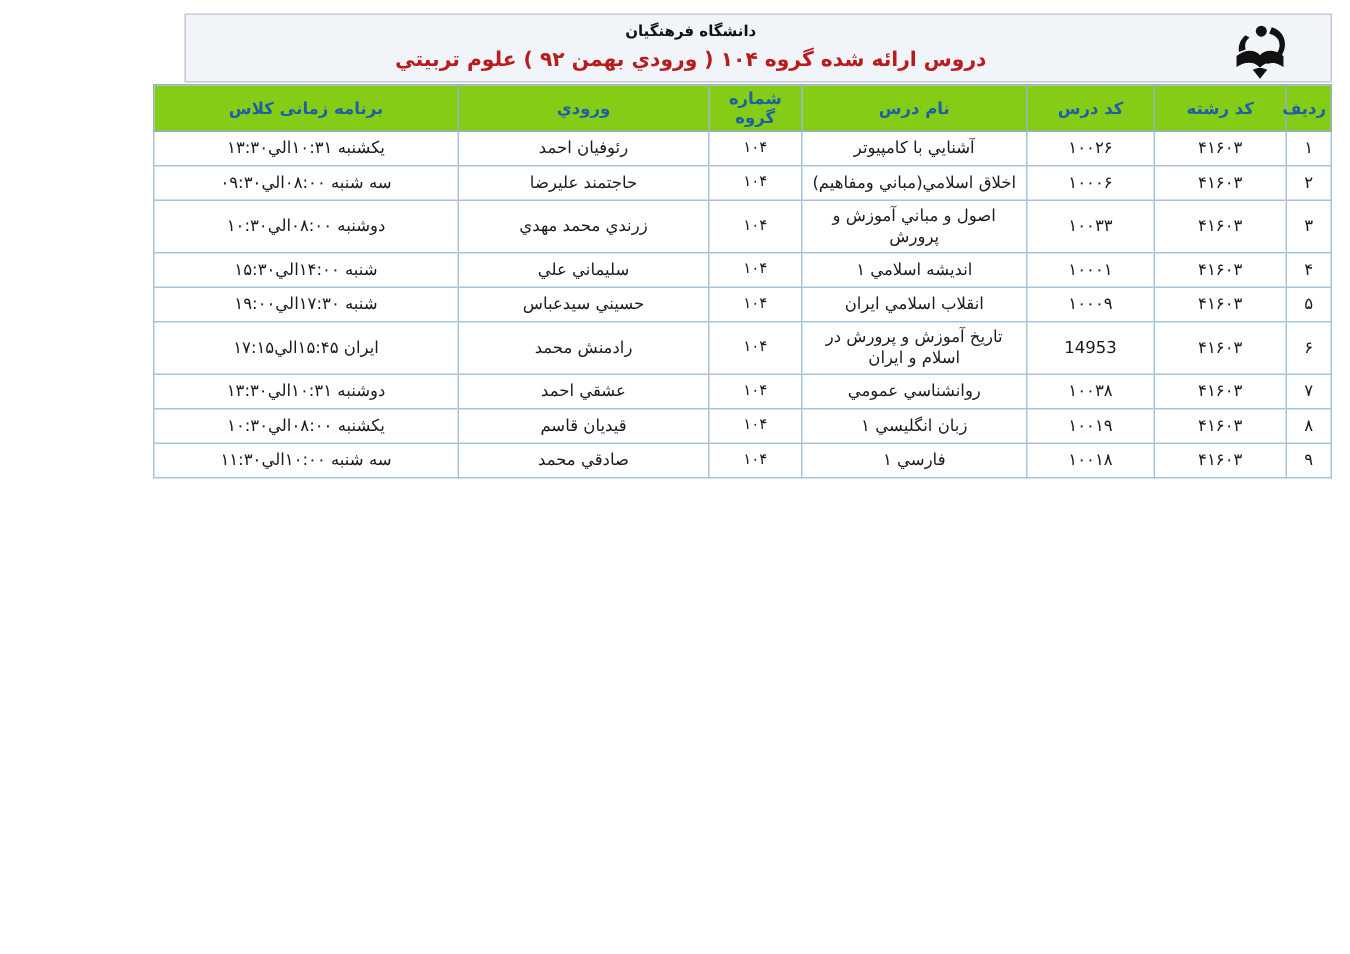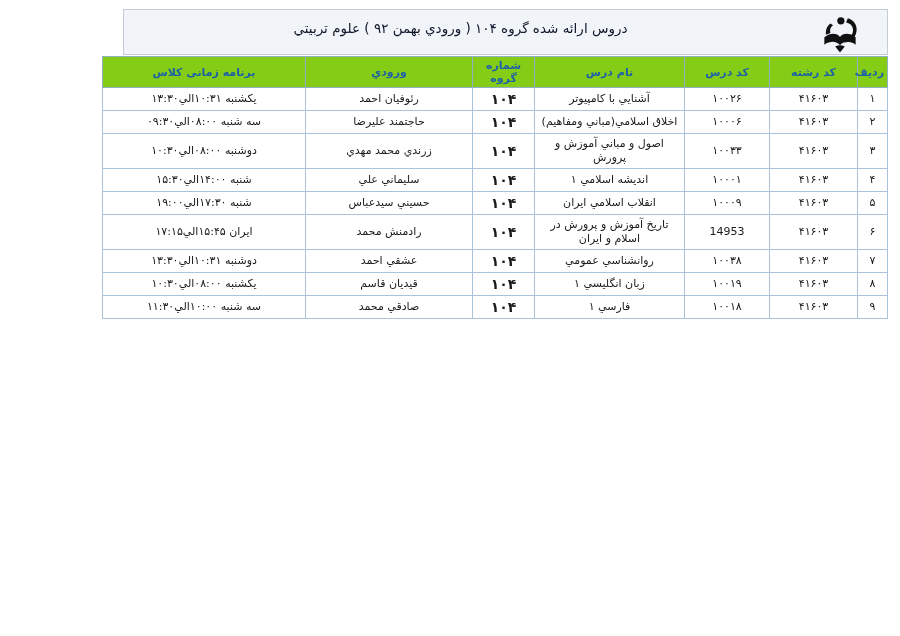--- a/index.html
+++ b/index.html
@@ -14,59 +14,60 @@
   
   .header-box {
     width:765px; height:46px; position:relative;
     background:#f1f4f9; border:1px solid #c3ccd6;
   }
   .header-text {
     position:absolute; top:0; right:90px; left:0; height:100%;
     text-align:center; padding-top:6px;
   }
   .uni-name  { font-size:10px; font-weight:bold; color:#111; line-height:12px; }
-  .rep-title { font-size:13.5px; font-weight:normal; color:#0f172a; line-height:20px; margin-top:2px; }
+  .rep-title { font-size:13.5px; font-weight:bold; color:#b91c1c; line-height:20px; margin-top:2px; }
   .logo { position:absolute; top:3px; right:26px; width:42px; height:40px; }
 
   
   table.courses {
     width:785px; margin-top:1px;
     border-collapse:collapse; table-layout:fixed;
     font-size:11px; direction:rtl;
   }
   table.courses th {
     background:#84cc16; color:#1d5fa8; font-weight:bold;
     border:1px solid #93afc9; height:21px; padding:2px 3px;
     font-size:11px; text-align:center;
   }
   table.courses td {
     border:1px solid #a9c3da; background:#ffffff; color:#1a1a1a;
     text-align:center; vertical-align:middle;
     padding:3px 3px; height:23px; line-height:14px;
   }
-  td.group-no { font-weight:bold; font-size:14px; color:#000; }
+  td.group-no { font-weight:normal; font-size:10px; color:#000; }
   td.course-name { line-height:13px; }
 </style>
 </head>
 <body>
 
 <div class="canvas">
   <div class="report">
 
     <div class="header-box">
       <span class="logo">
         <svg viewBox="0 0 48 46" width="42" height="40" aria-hidden="true">
           <circle cx="25" cy="9" r="4.2" fill="#111"></circle>
           <path d="M33 6 c7 2 11 8 10 15 c-1 8 -8 13 -14 13 l2 -5 c5 -1 8 -5 8 -9 c0 -5 -3 -8 -8 -9 Z" fill="#111"></path>
           <path d="M13 12 c-4 3 -6 8 -5 13 l5 -2 c-1 -4 0 -7 3 -9 Z" fill="#111"></path>
           <path d="M6 28 C13 22.5 20.5 23 24 27.5 C27.5 23 35 22.5 42 28 L42 36.5 C35 31.5 27.5 32.5 24 37 C20.5 32.5 13 31.5 6 36.5 Z" fill="#111"></path>
           <path d="M18.5 38.5 L24 45.5 L29.5 38.5 C26 36.8 22 36.8 18.5 38.5 Z" fill="#111"></path>
         </svg>
       </span>
       <div class="header-text">
+        <div class="uni-name">دانشگاه فرهنگيان</div>
         <div class="rep-title">دروس ارائه شده گروه ۱۰۴ ( ورودي بهمن ۹۲ ) علوم تربيتي</div>
       </div>
     </div>
 
     <table class="courses">
       <colgroup>
         <col style="width:30px">
           <col style="width:88px">
           <col style="width:85px">
         <col style="width:150px">

